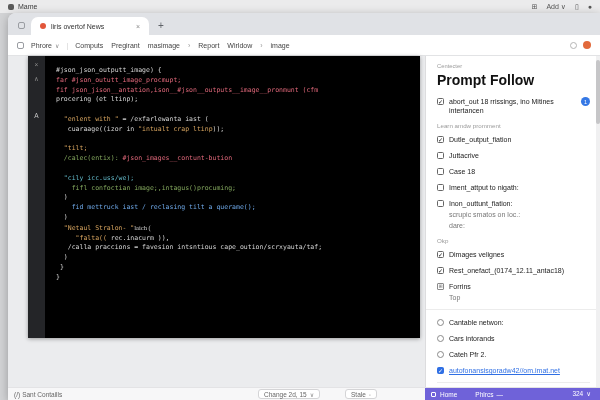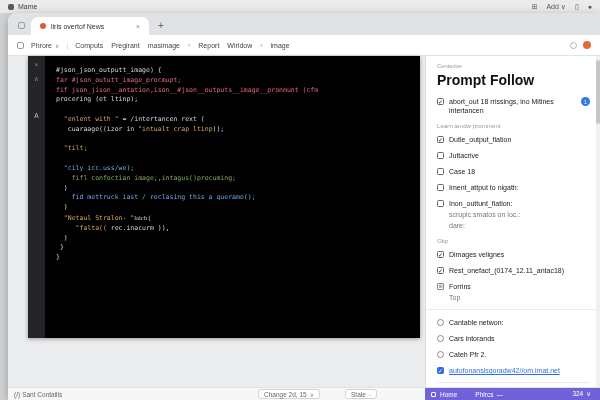--- a/index.html
+++ b/index.html
@@ -156,32 +156,34 @@
             <span class="g-icon">×</span>
             <span class="g-icon">∧</span>
             <span class="g-icon g-gap">A</span>
           </div>
         <div class="code" id="code-lines">
             <div class="code-line"><span style="color: rgb(214, 214, 214);">#json_json_outputt_image) {</span></div>
             <div class="code-line"><span style="color: rgb(224, 104, 122);">far #json_oututt_image_procmupt;</span></div>
             <div class="code-line"><span style="color: rgb(224, 104, 122);">fif json_jison__antation,ison__#json__outputs__image__pronmunt (cfm</span></div>
             <div class="code-line"><span style="color: rgb(214, 214, 214);">procering (et ltinp);</span></div>
             <div class="code-line">&nbsp;</div>
-            <div class="code-line"><span style="color: rgb(215, 164, 95);">  "enlent with " </span><span style="color: rgb(214, 214, 214);">= /intertancen rext (</span></div>
+            <div class="code-line"><span style="color: rgb(215, 164, 95);">  "enlent with " </span><span style="color: rgb(214, 214, 214);">= /exfarlewanta iast (</span></div>
             <div class="code-line"><span style="color: rgb(214, 214, 214); text-align: right;">   cuaraage((izor in </span><span style="color: rgb(215, 164, 95);">"intualt crap ltinp</span><span style="color: rgb(214, 214, 214);">));</span></div>
             <div class="code-line">&nbsp;</div>
             <div class="code-line"><span style="color: rgb(215, 164, 95);">  "tilt;</span></div>
+            <div class="code-line"><span style="color: rgb(132, 168, 94);">  /calec(entix): </span><span style="color: rgb(224, 104, 122);">#json_images__contunt-bution</span></div>
             <div class="code-line">&nbsp;</div>
             <div class="code-line"><span style="color: rgb(98, 184, 200);">  "cily icc.uss/we);</span></div>
             <div class="code-line"><span style="color: rgb(132, 168, 94);">    fifl confoctian image;,intagus()procuming;</span></div>
             <div class="code-line"><span style="color: rgb(214, 214, 214);">  )</span></div>
-            <div class="code-line"><span style="color: rgb(110, 168, 232);">    fid mettruck iast / reclasing this a querame();</span></div>
+            <div class="code-line"><span style="color: rgb(110, 168, 232);">    fid mettruck iast / reclasing tilt a querame();</span></div>
             <div class="code-line"><span style="color: rgb(214, 214, 214);">  )</span></div>
             <div class="code-line"><span style="color: rgb(215, 164, 95);">  "Netaul Stralon- "</span><span style="color: rgb(214, 214, 214); font-family: Liberation Serif, serif;">laich (</span></div>
             <div class="code-line"><span style="color: rgb(215, 164, 95);">     "falta((</span><span style="color: rgb(214, 214, 214);"> rec.inacurm )),</span></div>
+            <div class="code-line"><span style="color: rgb(214, 214, 214);">   /calla praccions = favesion intsntious cape_oution/scrxyauta/taf;</span></div>
             <div class="code-line"><span style="color: rgb(214, 214, 214);">  )</span></div>
             <div class="code-line"><span style="color: rgb(214, 214, 214);"> }</span></div>
             <div class="code-line"><span style="color: rgb(214, 214, 214);">}</span></div>
           </div>
       </div>
     </div>
 
     <div class="sidebar">
       <div class="sb-kicker">Centecter</div>
       <div class="sb-title">Prompt Follow</div>

